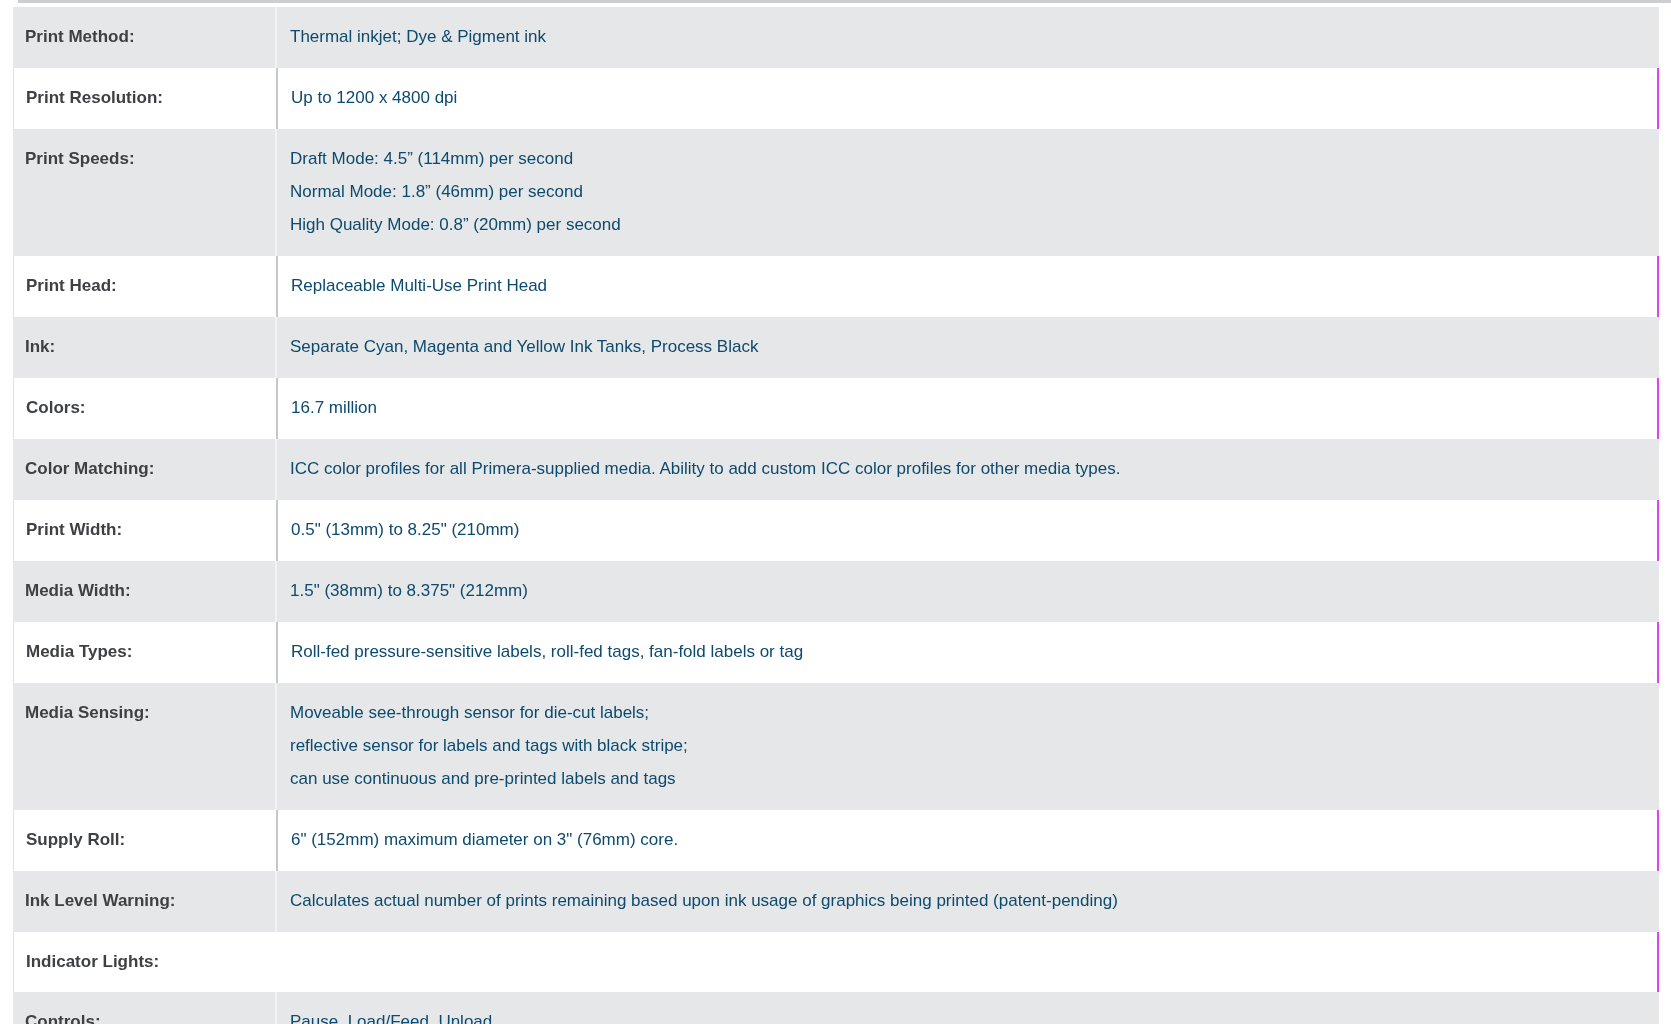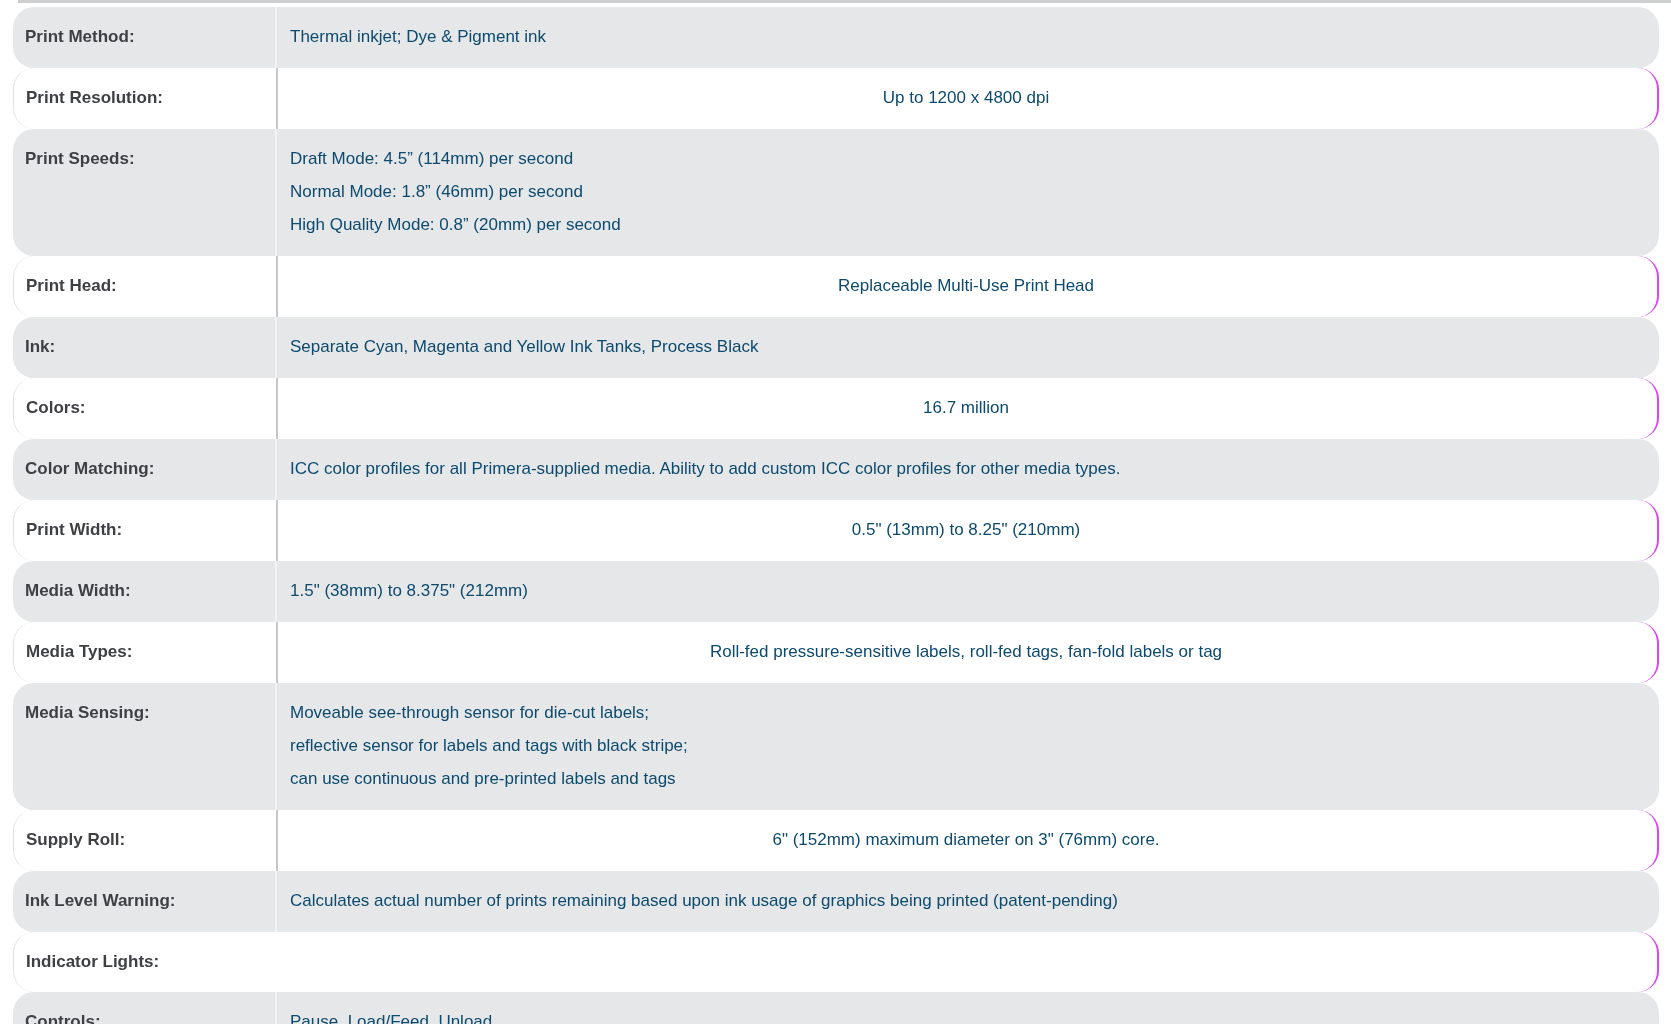--- a/index.html
+++ b/index.html
@@ -21,21 +21,20 @@
   }
   .spec-table {
     position: absolute;
     top: 7px;
     left: 13px;
     width: 1646px;
   }
   .spec-row {
     display: flex;
     box-sizing: border-box;
-    border-radius: 21px;
   }
   .spec-row.gray {
     background: #e6e7e8;
   }
   .spec-row.white {
     background: #ffffff;
     border-left: 1px solid #e0e1e2;
     border-right: 2px solid #d946ef;
   }
   .label-cell {
@@ -50,21 +49,21 @@
   }
   .value-cell {
     flex: 1 1 auto;
     box-sizing: border-box;
     padding: 13px 16px 15px 13px;
     font-size: 17px;
     line-height: 33px;
     font-weight: 400;
     color: #0c4a6e;
   }
-  .spec-row.white .value-cell { border-left: 2px solid #c6c7c9; text-align: center; }
+  .spec-row.white .value-cell { border-left: 2px solid #c6c7c9; }
   .spec-row.gray  .value-cell { border-left: 2px solid #f2f3f4; }
   .value-line { white-space: nowrap; }
 </style>
 </head>
 <body>
 
 <div class="top-strip"></div>
 
 <div class="spec-table">
     <div class="spec-row gray">

